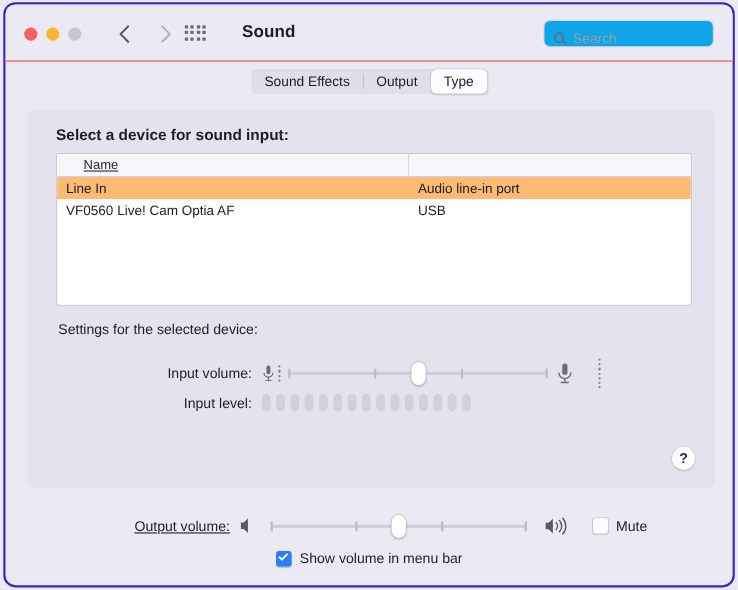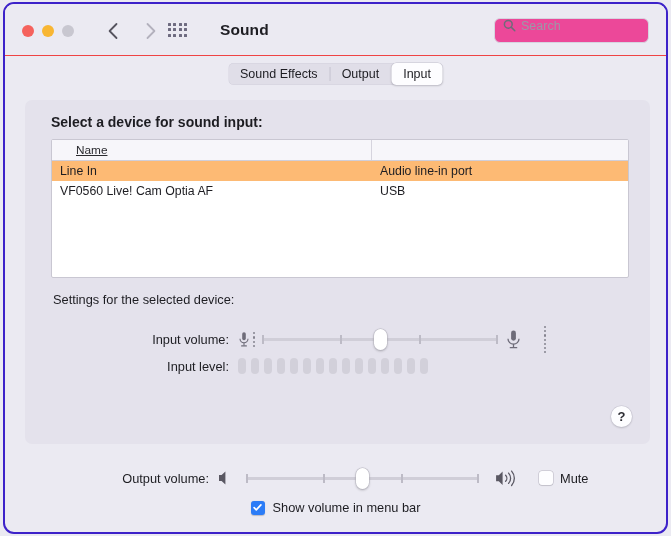--- a/index.html
+++ b/index.html
@@ -57,24 +57,24 @@
 
   #win-title {
     position: absolute; left: 215px; top: 17px;
     font-size: 15.5px; font-weight: bold; color: #1d1d22;
     letter-spacing: 0.1px;
   }
 
   #search-box {
     position: absolute; right: 17px; top: 14px;
     width: 155px; height: 25px;
-    background: #ec4899;
+    background: #0ea5e9;
     border: 1px solid #d6d4e0;
     border-radius: 6px;
-    display: flex; align-items: flex-start;
+    display: flex; align-items: flex-end;
   }
   #search-icon { margin-left: 8px; flex: 0 0 auto; display: flex; }
   #search-input {
     border: none; background: transparent; outline: none;
     font-family: "Liberation Sans", sans-serif;
     font-size: 12.5px; color: #2b2b30;
     margin-left: 5px; width: 110px; padding: 0;
   }
   #search-input::placeholder { color: #9b99a8; }
 
@@ -217,20 +217,21 @@
     display: flex; align-items: center; justify-content: center;
     font-size: 13px; font-weight: bold; color: #2c2c33;
   }
 
   
   #output-volume-row { position: absolute; left: 0; top: 463px; width: 100%; display: flex; align-items: center; }
   #output-label {
     width: 213px; text-align: right;
     font-size: 12.8px; color: #1d1d22;
     padding-right: 9px;
+    text-decoration: underline;
   }
   .spk { flex: 0 0 auto; display: flex; align-items: center; }
 
   .checkbox {
     width: 14px; height: 14px;
     border-radius: 3px;
     display: flex; align-items: center; justify-content: center;
     flex: 0 0 auto;
   }
   .checkbox.off { background: #fdfdff; box-shadow: 0 0 0 0.5px #b8b6c2, 0 0.5px 1px rgba(0,0,0,0.12); }
@@ -296,21 +297,21 @@
         </svg>
       </span>
       <input id="search-input" type="text" placeholder="Search" style="">
     </div>
   </div>
 
   <div id="tabbar">
     <div id="tabs">
       <div class="tab">Sound Effects</div>
       <div class="tab">Output</div>
-      <div class="tab selected">Input</div>
+      <div class="tab selected">Type</div>
     </div>
   </div>
 
   <div id="panel">
 
     <div id="panel-label">Select a device for sound input:</div>
 
     <div id="device-table">
       <div id="table-header">
         <div class="th col-name">Name</div>

